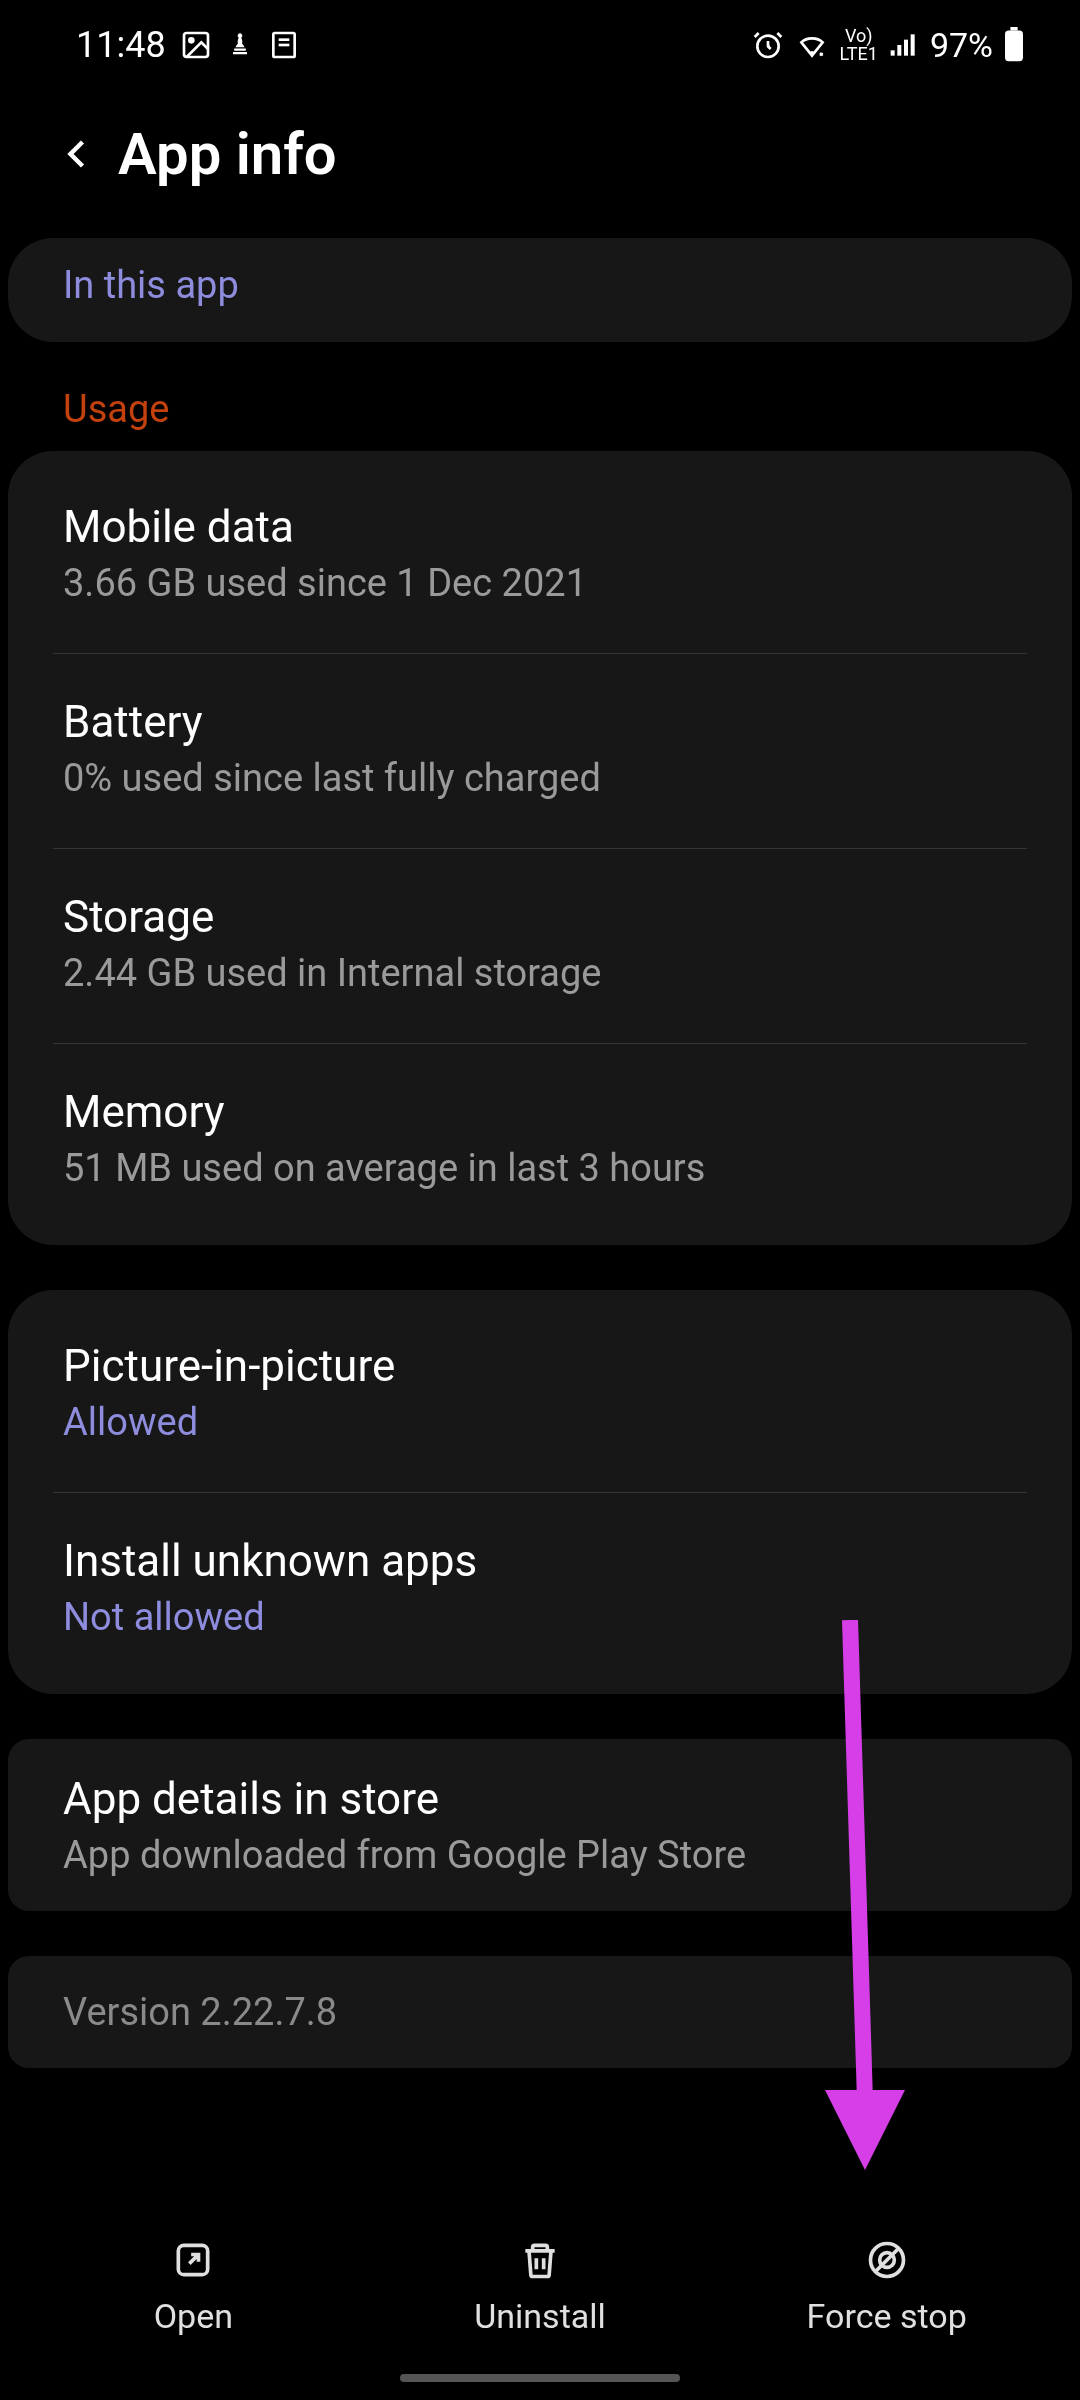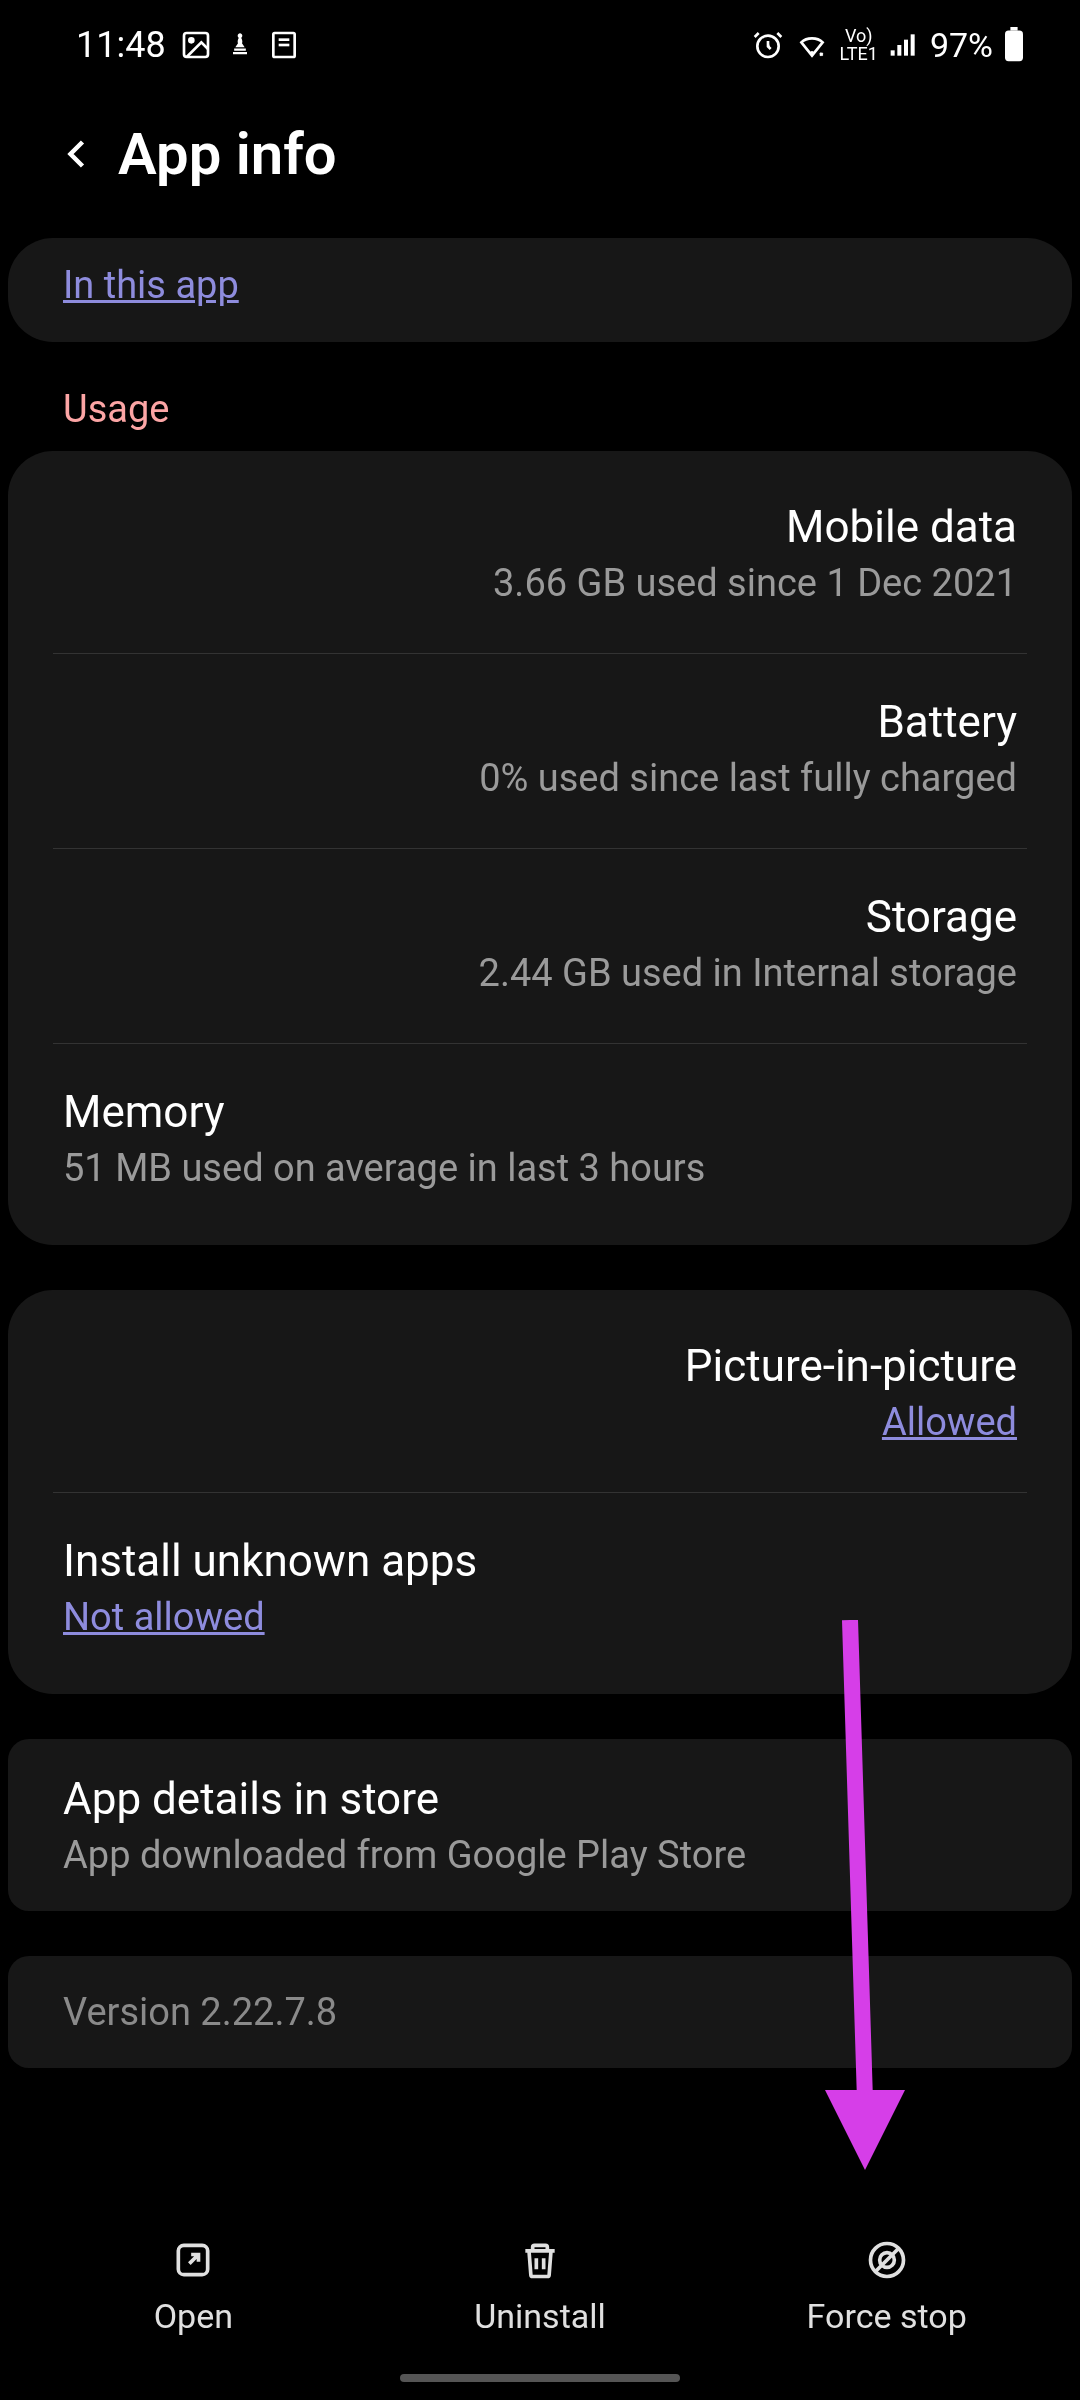--- a/index.html
+++ b/index.html
@@ -69,21 +69,20 @@
       padding: 34px 55px;
     }
     .card-item {
       padding: 42px 55px 48px;
     }
     .card-item:not(:last-child) {
       border-bottom: 1px solid #333333;
       margin: 0 45px;
       padding-left: 10px;
       padding-right: 10px;
-      text-align: right;
     }
     .card-item:first-child {
       padding-top: 50px;
     }
     .card-item:last-child {
       padding-bottom: 55px;
     }
     .card-top {
       padding: 25px 55px 35px;
     }
@@ -92,25 +91,24 @@
       color: #ffffff;
       margin-bottom: 8px;
     }
     .item-subtitle {
       font-size: 38px;
       color: #9a9a9a;
     }
     .item-subtitle-accent {
       font-size: 38px;
       color: #8e8cdd;
-      text-decoration: underline;
     }
     .section-label {
       font-size: 38px;
-      color: #fca5a5;
+      color: #c2410c;
       padding: 0 55px 20px;
     }
     .version {
       font-size: 38px;
       color: #8a8a8a;
     }
     .bottom-bar {
       position: absolute;
       bottom: 4px;
       left: 0;

